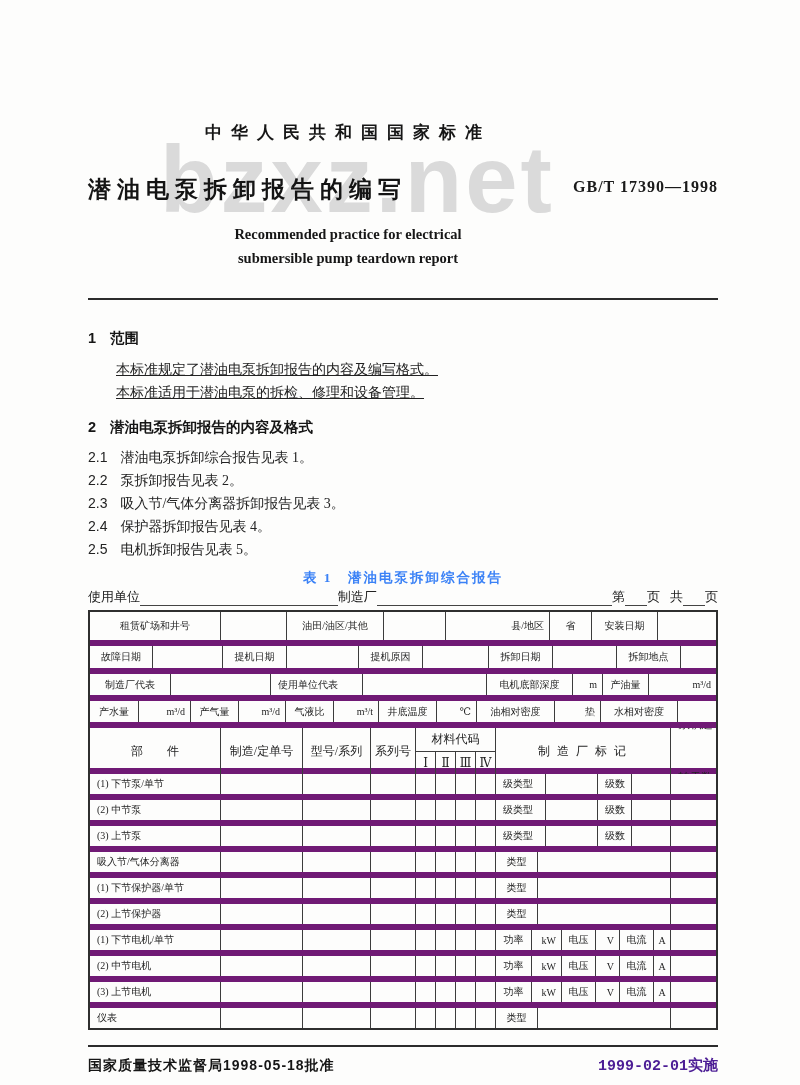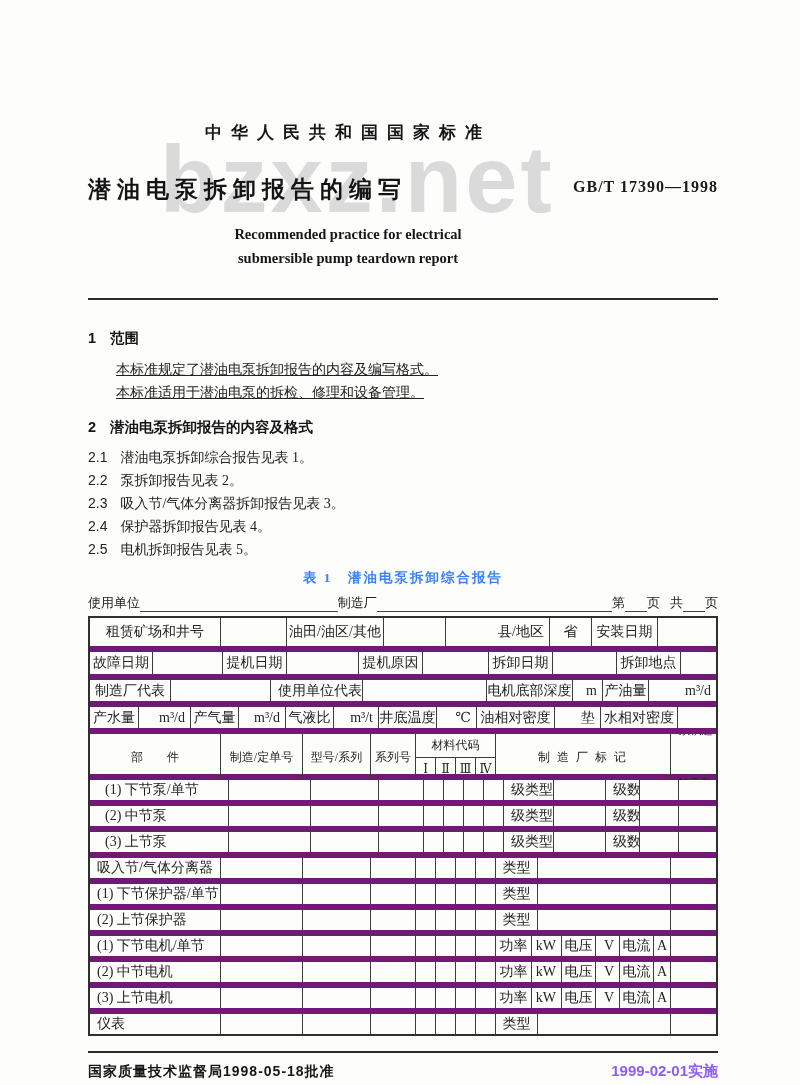--- a/index.html
+++ b/index.html
@@ -50,45 +50,45 @@
   .sec1-h { margin-top:29px; }
   .sec2-h { margin-top:15px; }
   .para { margin-top:11px; font-size:14px; line-height:21px; text-indent:28px; color:#222;text-decoration:underline; }
   .para + .para { margin-top:2px; }
   .items { margin-top:9px; }
   .item { display:flex; gap:13px; align-items:flex-end; font-size:14px; line-height:23px; color:#222; }
   .item-no { font-family:"Liberation Sans","DejaVu Sans",sans-serif; font-weight:400; }
 
   
   .tcaption { margin-top:8px; text-align:center; font-weight:700; font-size:13.5px; letter-spacing:2px; color:#3b82f6; }
-  .meta { margin-top:7px; display:flex; align-items:flex-end; font-size:13px; color:#222; height:18px; }
+  .meta { margin-top:1px; display:flex; align-items:flex-end; font-size:13px; color:#222; height:18px; }
   .meta .lbl { white-space:nowrap; }
   .u { border-bottom:1px solid #444; height:15px; }
   .u1 { flex:1.05 1 0; }
   .u2 { flex:1.25 1 0; }
   .u3 { width:22px; }
   .meta .sp { width:10px; }
 
   .t1 { margin-top:4px; width:630px; border:2px solid #2f2f2f; background:#fdfdfc; }
-  .trow { display:grid; height:26px; font-size:14px; color:#242424; }
+  .trow { display:grid; height:26px; font-size:10px; color:#242424; }
   .trow + .trow { border-top:6px solid #701a75; }
   .trow > div {
     border-left:1px solid #3c3c3c;
     display:flex; align-items:center; justify-content:center;
     overflow:hidden; white-space:nowrap; padding:0 2px;
   }
   .trow > div:first-child { border-left:none; }
   .r1 { height:28px; grid-template-columns:130px 66px 97px 62px 104px 42px 66px auto; }
   .r2 { height:28px; grid-template-columns:62px 70px 64px 72px 64px 66px 64px 64px 64px auto; }
   .r3 { height:27px; grid-template-columns:80px 100px 92px 124px 86px 30px 46px auto; }
   .r4 { height:27px; grid-template-columns:48px 52px 48px 47px 48px 45px 58px 40px 78px 46px 77px auto; }
   .rh { height:46px; grid-template-rows:23px 23px;
         grid-template-columns:130px 82px 68px 45px 20px 20px 20px 20px 175px 50px;
         font-size:12px; }
-  .rc-pump  { grid-template-columns:130px 82px 68px 45px 20px 20px 20px 20px 50px 52px 34px 39px 50px;padding-left:8px; }
+  .rc-pump  { grid-template-columns:130px 82px 68px 45px 20px 20px 20px 20px 50px 52px 34px 39px 50px; }
   .rc-type  { grid-template-columns:130px 82px 68px 45px 20px 20px 20px 20px 42px 133px 50px; }
   .rc-motor { grid-template-columns:130px 82px 68px 45px 20px 20px 20px 20px 36px 30px 34px 24px 34px 17px 50px; }
 
   .cell-left { justify-content:flex-start !important; padding-left:7px !important; }
   .cell-right { justify-content:flex-end !important; padding-right:5px !important; }
   .ch-part   { grid-row:1/3; grid-column:1; }
   .ch-order  { grid-row:1/3; grid-column:2; }
   .ch-model  { grid-row:1/3; grid-column:3; }
   .ch-serial { grid-row:1/3; grid-column:4; }
   .ch-mat    { grid-row:1;   grid-column:5/9; }
@@ -100,21 +100,21 @@
   .ch-days  { grid-row:1/3; grid-column:10; flex-direction:column; justify-content:center; line-height:15px; font-size:11.5px;gap:38px; }
   .artifact { color:#3a3a3a; }
 
   
   .f-rule { margin-top:15px; width:630px; border:0; border-top:2px solid #2c2c2c; }
   .footer { margin-top:9px; display:flex; justify-content:space-between; align-items:baseline; width:630px; }
   .f-left {
     font-family:"Liberation Sans","DejaVu Sans",sans-serif;
     font-weight:700; font-size:14px; letter-spacing:1px; color:#161616;
   }
-  .f-right { font-family:Liberation Sans, sans-serif; font-weight:600; font-size:15px; color:#8b5cf6; }
+  .f-right { font-family:Liberation Mono, monospace; font-weight:600; font-size:15px; color:#4c1d95; }
 </style>
 </head>
 <body>
 
 <div class="page">
   <div class="watermark">bzxz.net</div>
 
   <div class="content">
 
     <div class="hdr">

